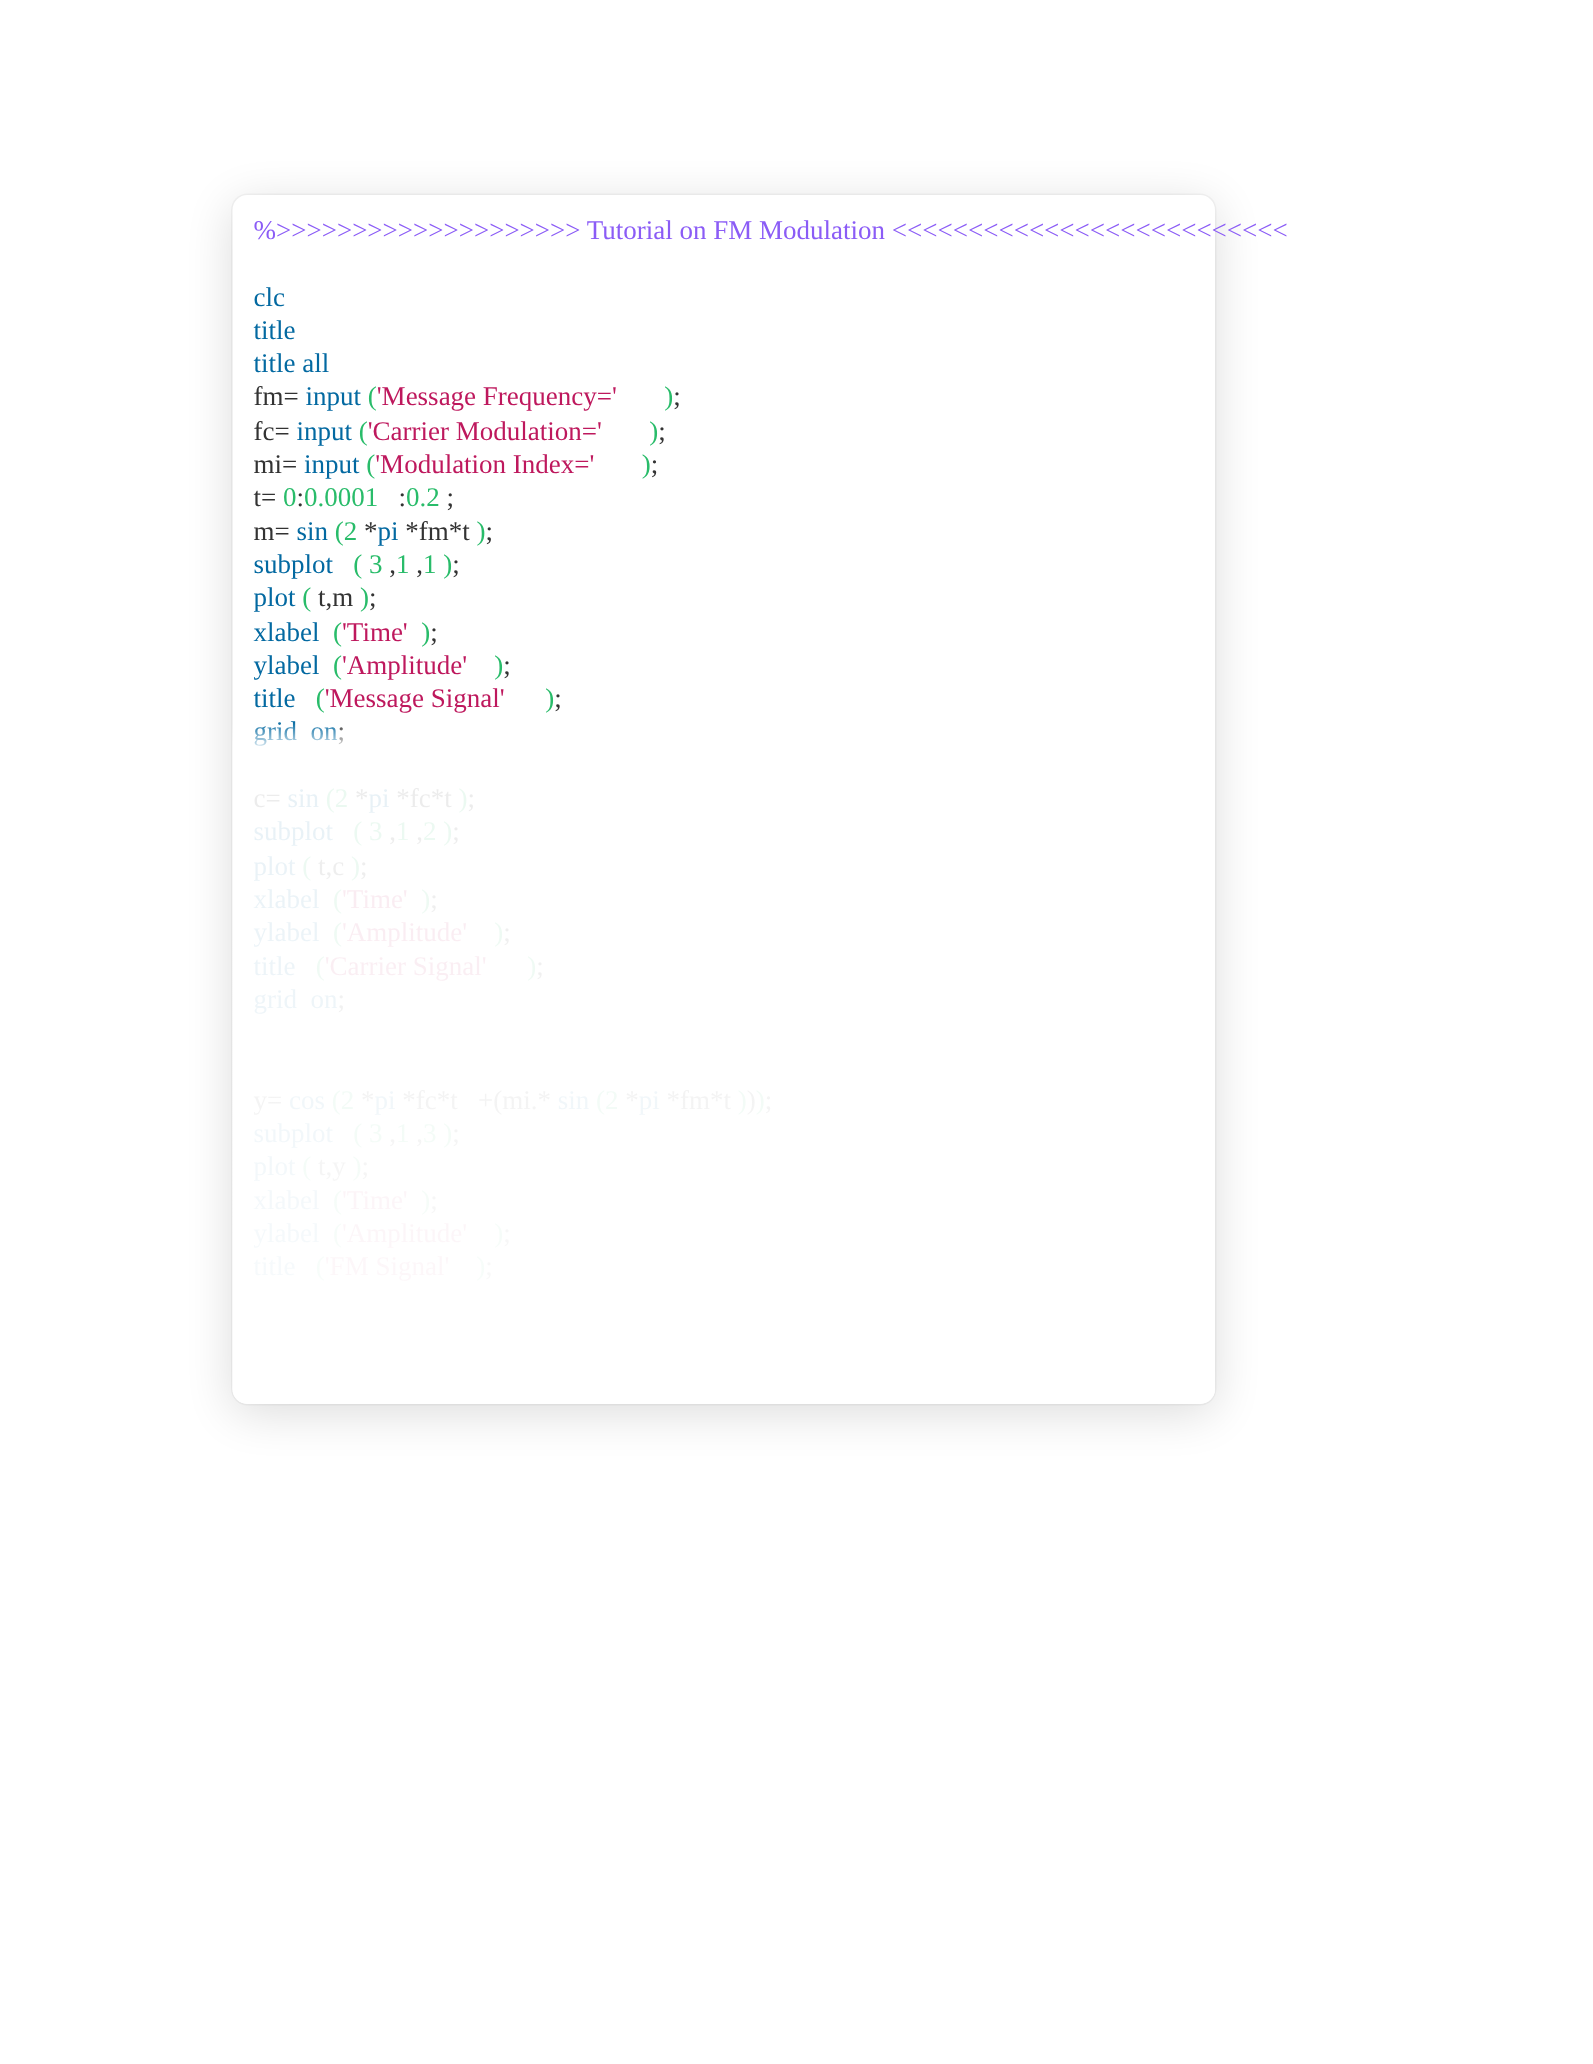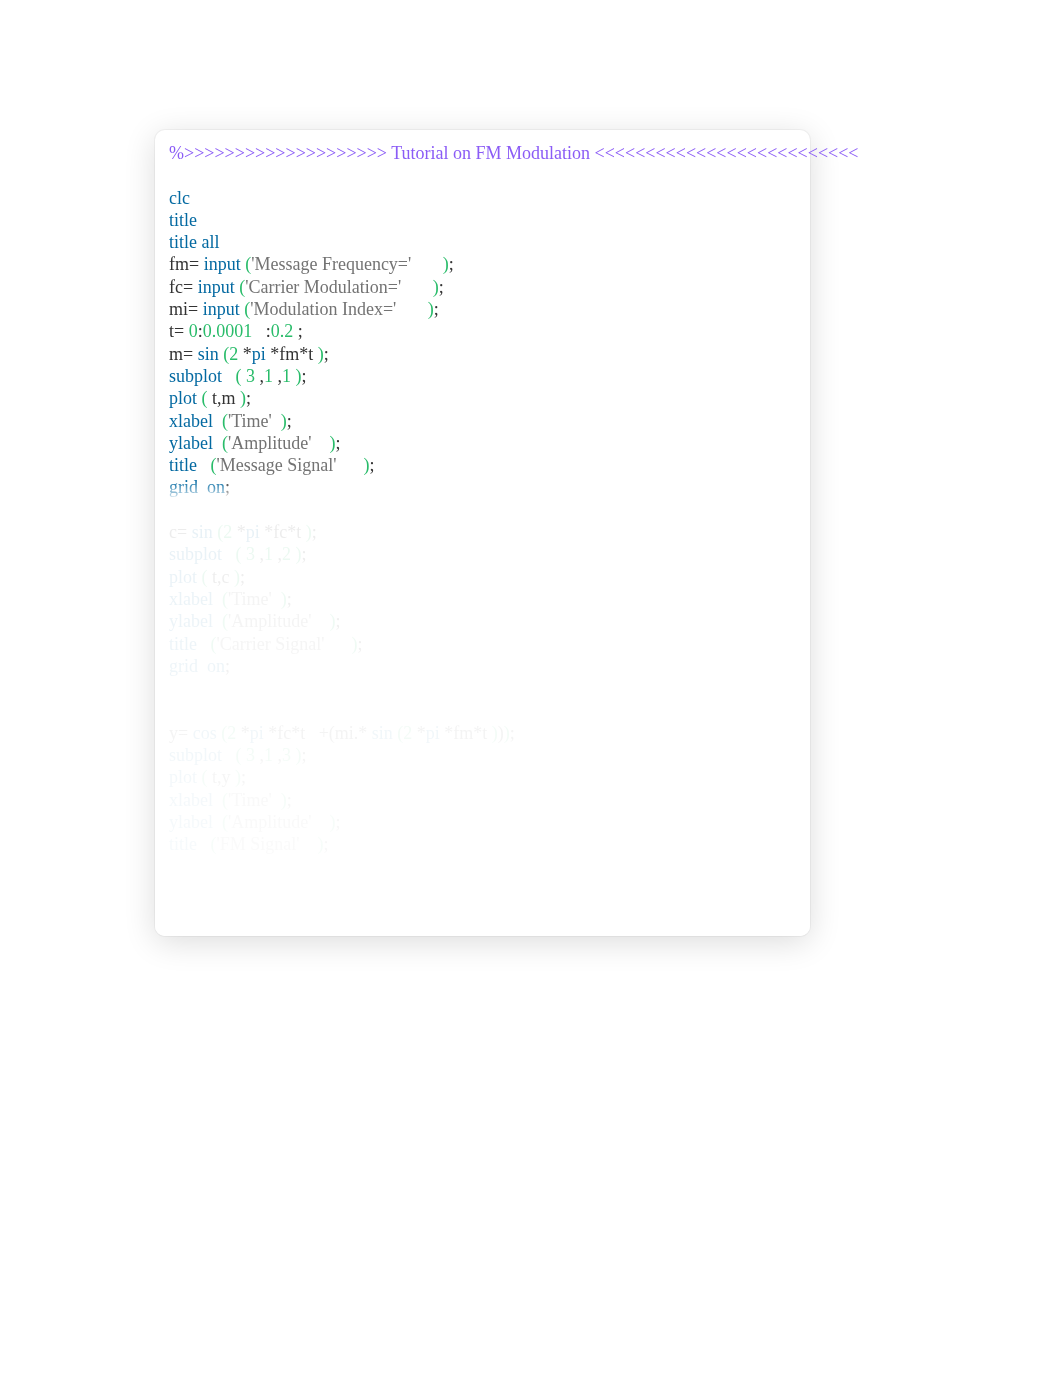--- a/index.html
+++ b/index.html
@@ -26,21 +26,21 @@
   .code{
     font-family:"Times New Roman",Times,serif;
     white-space:pre;
     font-size:18px;
     line-height:22.3px;
     color:#777;
   }
   
   .tk-comment{color:#8b5cf6;}
   .tk-kw{color:#0369a1;}          
-  .tk-str{color:#737373;}         
+  .tk-str{color:#be185d;}         
   .tk-num{color:#29bc6a;}         
   .tk-paren{color:#29bc6a;}       
   .tk-plain{color:#333;}          
 
   
   .fade{
     position:absolute;
     left:0;right:0;bottom:0;
     height:455px;
     border-radius:0 0 10px 10px;

